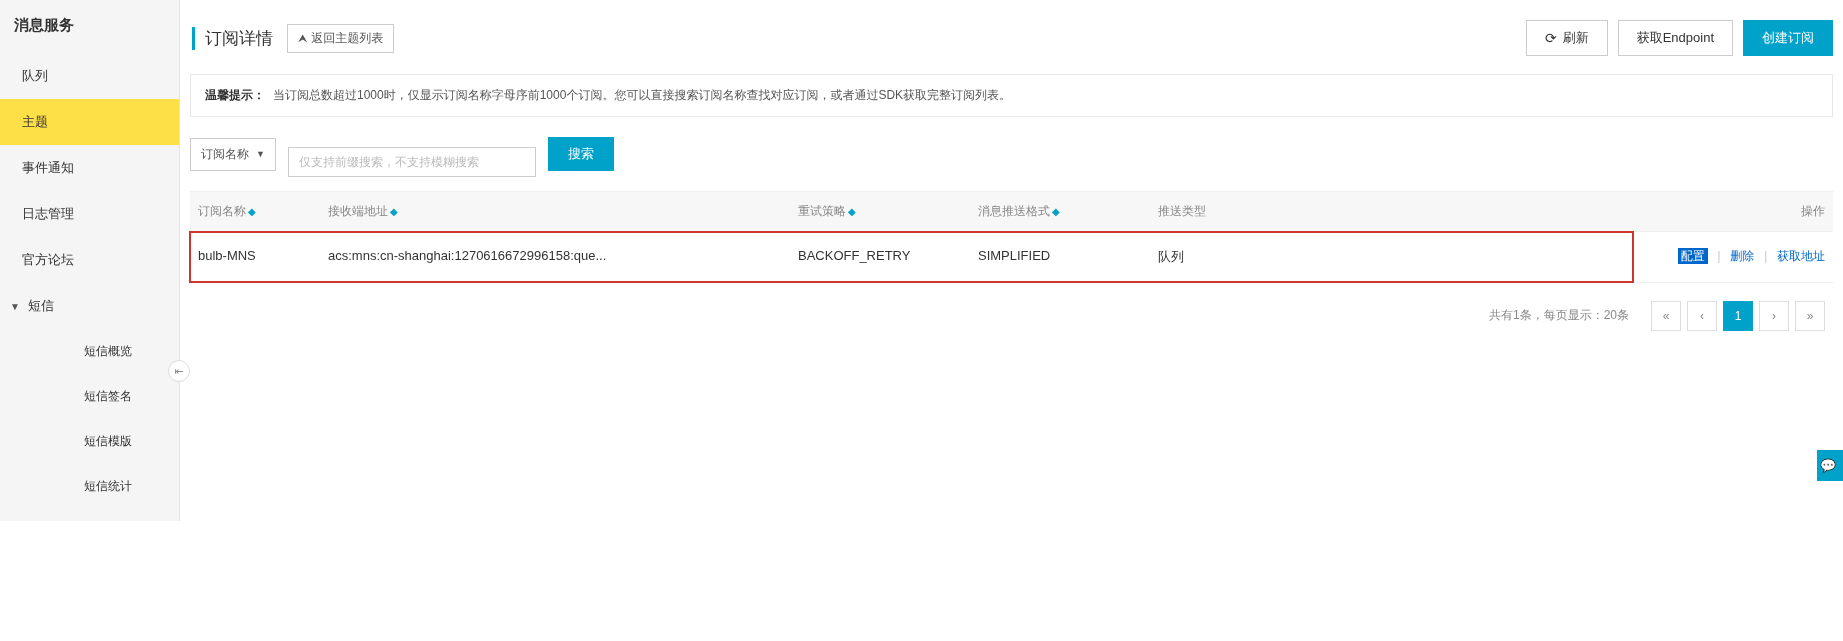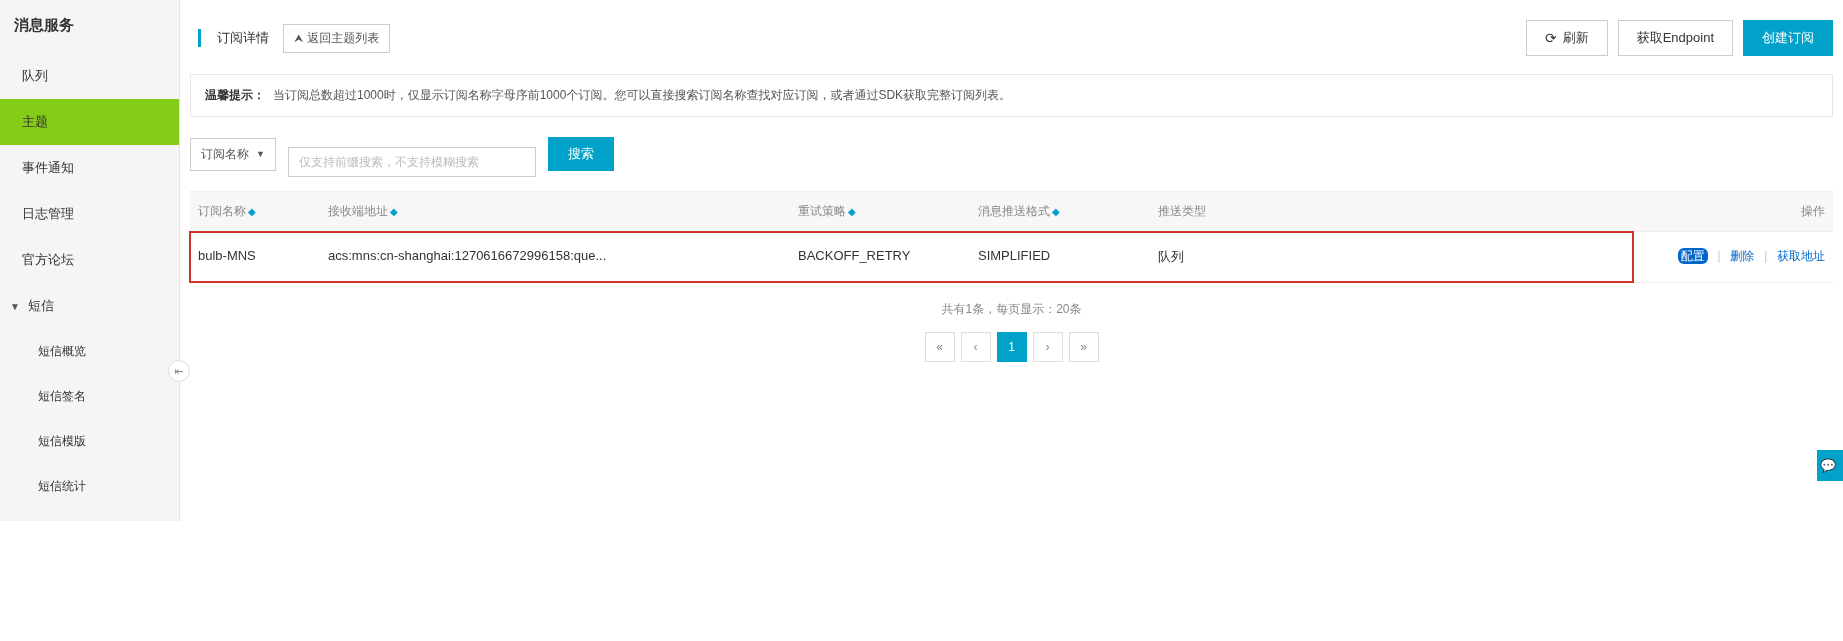--- a/index.html
+++ b/index.html
@@ -3,32 +3,32 @@
 <meta charset="utf-8">
 <style>
   * { box-sizing: border-box; margin: 0; padding: 0; }
   body { font-family: "Microsoft YaHei", "PingFang SC", Arial, sans-serif; font-size: 13px; color: #333; background: #fff; }
   .app { display: flex; width: 1843px; height: 521px; overflow: hidden; position: relative; }
 
   
   .sidebar { width: 180px; background: #f5f5f5; border-right: 1px solid #e6e6e6; flex-shrink: 0; }
   .service-title { font-size: 15px; font-weight: bold; padding: 16px 14px 18px 14px; color: #333; }
   .nav-item { padding: 14px 14px 14px 22px; font-size: 13px; color: #333; cursor: pointer; display: flex; align-items: center; }
-  .nav-item.active { background: #84cc16; }
-  .nav-sub { padding: 14px 14px 14px 38px; font-size: 12px; color: #333; cursor: pointer; }
+  .nav-item.active { background: #fde047; }
+  .nav-sub { padding: 14px 14px 14px 38px; font-size: 12px; color: #333; cursor: pointer; margin-left: 46px; }
   .nav-caret { font-size: 10px; margin-right: 8px; color: #555; }
 
   
   .collapse-handle { position: absolute; left: 168px; top: 360px; width: 22px; height: 22px; border-radius: 50%; border: 1px solid #ddd; background: #fff; display: flex; align-items: center; justify-content: center; font-size: 11px; color: #888; cursor: pointer; z-index: 5; }
 
   
   .main { flex: 1; display: flex; flex-direction: column; padding: 20px 0 0 0; min-width: 0; }
   .header-row { display: flex; align-items: center; justify-content: space-between; padding: 0 10px 18px 12px; }
   .header-left { display: flex; align-items: center; }
-  .title-bar { border-left: 3px solid #00a2ca; padding-left: 16px; font-size: 13px; color: #333; margin-right: 14px; margin-left: 6px; }
+  .title-bar { border-left: 3px solid #00a2ca; padding-left: 10px; font-size: 17px; color: #333; margin-right: 14px; }
   .back-btn { border: 1px solid #ccc; padding: 5px 10px; font-size: 12px; color: #555; background: #fff; cursor: pointer; display: inline-flex; align-items: center; }
   .back-btn .up-icon { margin-right: 4px; font-size: 11px; }
   .header-actions { display: flex; gap: 10px; }
   .btn { padding: 8px 18px; font-size: 13px; cursor: pointer; border: 1px solid #ccc; background: #fff; color: #333; display: inline-flex; align-items: center; gap: 6px; }
   .btn-primary { background: #00a2ca; color: #fff; border-color: #00a2ca; }
   .refresh-icon { font-size: 14px; }
 
   .content { padding: 0 10px; }
   .alert { border: 1px solid #e8e8e8; background: #fff; padding: 12px 14px; font-size: 12px; color: #555; margin-bottom: 14px; }
   .alert strong { color: #333; font-weight: bold; margin-right: 8px; }
@@ -41,25 +41,25 @@
   .search-btn { background: #00a2ca; color: #fff; border: none; padding: 8px 20px; font-size: 13px; cursor: pointer; }
 
   
   .table { width: 100%; border-collapse: collapse; }
   .table th { text-align: left; font-weight: normal; font-size: 12px; color: #888; padding: 11px 8px; background: #f7f7f7; border-top: 1px solid #eee; border-bottom: 1px solid #eee; font-family: Liberation Serif, serif; }
   .table th.right, .table td.right { text-align: right; }
   .sort-icon { color: #00a2ca; font-size: 10px; margin-left: 2px; }
   .table td { font-size: 13px; color: #333; padding: 16px 8px; border-bottom: 1px solid #eee; vertical-align: middle; }
   .row-highlight { outline: 2px solid #d0342c; outline-offset: -1px; }
   .action-link { color: #06c; cursor: pointer; font-size: 12px; }
-  .action-link.inverse { background: #06c; color: #fff; padding: 1px 3px; border-radius: 6px; }
+  .action-link.inverse { background: #06c; color: #fff; padding: 1px 3px; }
   .action-sep { color: #ccc; margin: 0 6px; }
 
   
-  .pager-row { display: flex; justify-content: flex-end; align-items: center; padding: 18px 8px; gap: 14px; font-size: 12px; color: #888; flex-direction: column; }
+  .pager-row { display: flex; justify-content: flex-end; align-items: center; padding: 18px 8px; gap: 22px; font-size: 12px; color: #888; }
   .pager { display: flex; gap: 6px; }
   .pg-btn { width: 30px; height: 30px; border: 1px solid #ddd; background: #fff; color: #888; display: inline-flex; align-items: center; justify-content: center; cursor: pointer; font-size: 12px; }
   .pg-btn.active { background: #00a2ca; color: #fff; border-color: #00a2ca; }
 
   
   .feedback-tab { position: absolute; right: 0; bottom: 40px; width: 26px; background: #00a2ca; color: #fff; padding: 8px 4px; font-size: 12px; text-align: center; cursor: pointer; writing-mode: vertical-rl; letter-spacing: 2px; display: flex; flex-direction: column; align-items: center; gap: 4px; }
   .chat-icon { writing-mode: horizontal-tb; font-size: 13px; }
 </style>
 </head>
 <body>

